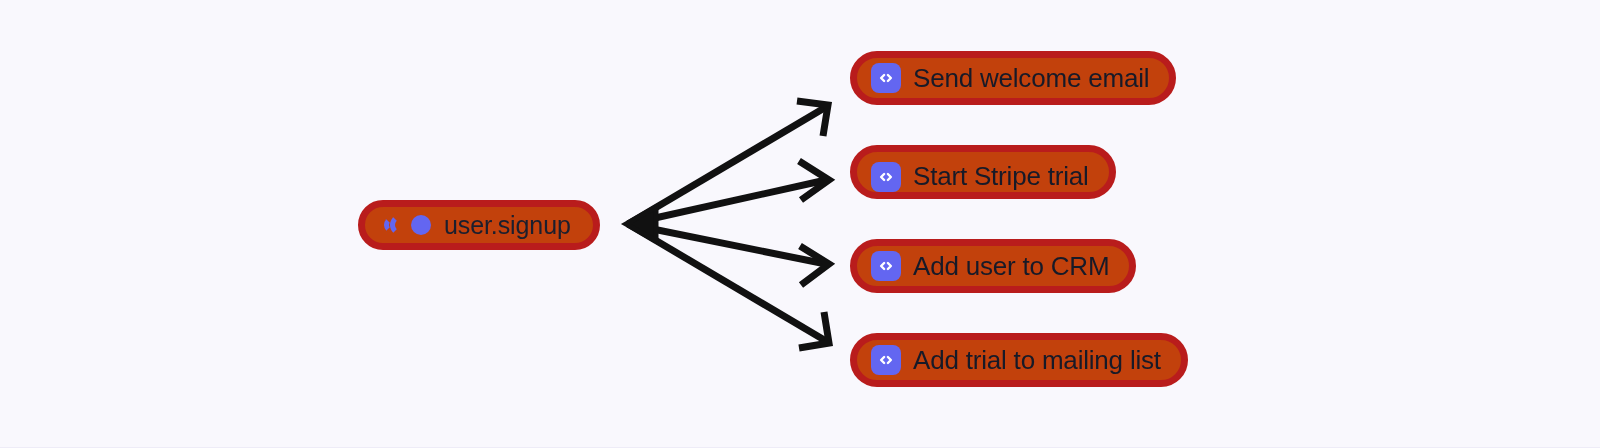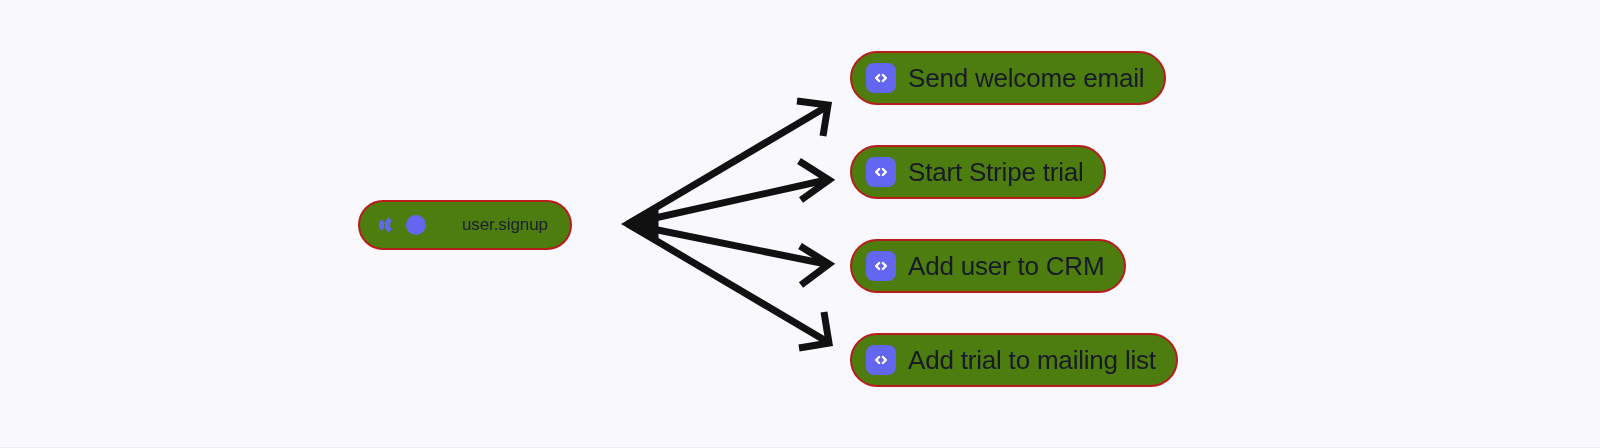--- a/index.html
+++ b/index.html
@@ -32,39 +32,38 @@
     height: 448px;
     pointer-events: none;
   }
 
   
   .node {
     position: absolute;
     display: flex;
     align-items: center;
     box-sizing: border-box;
-    background: #4d7c0f;
-    border: 2px solid #b91c1c;
+    background: #c2410c;
+    border: 7px solid #b91c1c;
     border-radius: 999px;
     white-space: nowrap;
   }
 
   
   .trigger-node {
     left: 358px;
     top: 200px;
     height: 50px;
     padding: 0 22px 0 20px;
     gap: 13px;
   }
   .trigger-label {
-    font-size: 17px;
+    font-size: 25px;
     color: #1b1f2e;
     letter-spacing: -0.1px;
-    margin-left: 23px;
   }
 
   
   .pulse-icon {
     position: relative;
     width: 46px;
     height: 26px;
     flex: 0 0 auto;
   }
   .pulse-icon .dot {
@@ -171,21 +170,21 @@
   <div class="node action-node" style="top:51px;">
     <span class="code-badge">
       <svg width="18" height="18" viewBox="0 0 24 24" fill="none" stroke="#ffffff" stroke-width="3.2" stroke-linecap="round" stroke-linejoin="round">
         <polyline points="9.5,8 5.5,12 9.5,16"></polyline>
         <polyline points="14.5,8 18.5,12 14.5,16"></polyline>
       </svg>
     </span>
     <span class="action-label">Send welcome email</span>
   </div>
 
-  <div class="node action-node" style="top:145px;">
+  <div class="node action-node" style="top:145px;align-items:flex-end;">
     <span class="code-badge">
       <svg width="18" height="18" viewBox="0 0 24 24" fill="none" stroke="#ffffff" stroke-width="3.2" stroke-linecap="round" stroke-linejoin="round">
         <polyline points="9.5,8 5.5,12 9.5,16"></polyline>
         <polyline points="14.5,8 18.5,12 14.5,16"></polyline>
       </svg>
     </span>
     <span class="action-label">Start Stripe trial</span>
   </div>
 
   <div class="node action-node" style="top:239px;text-align:right;">

